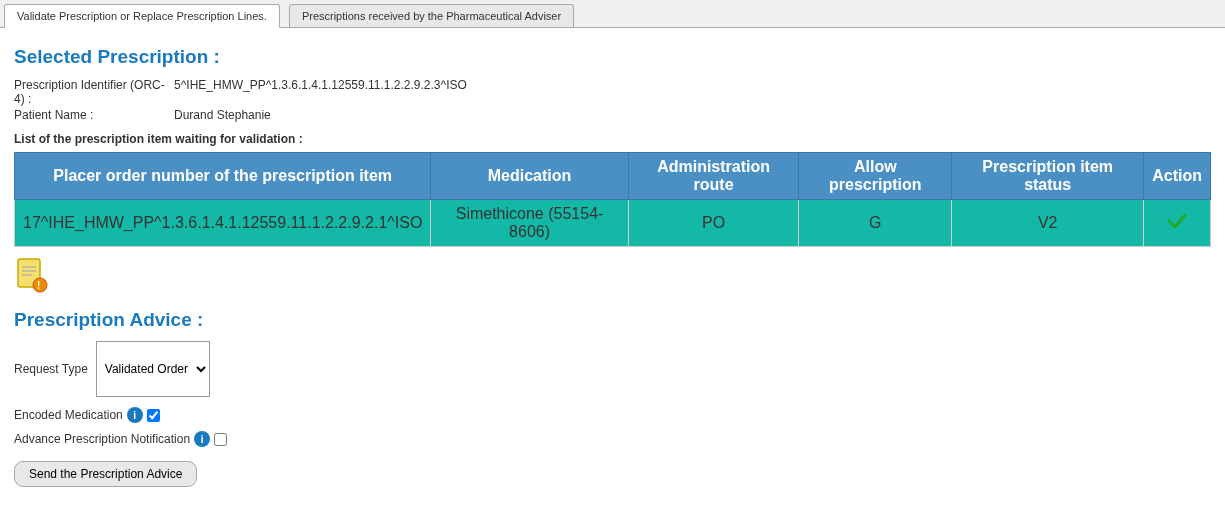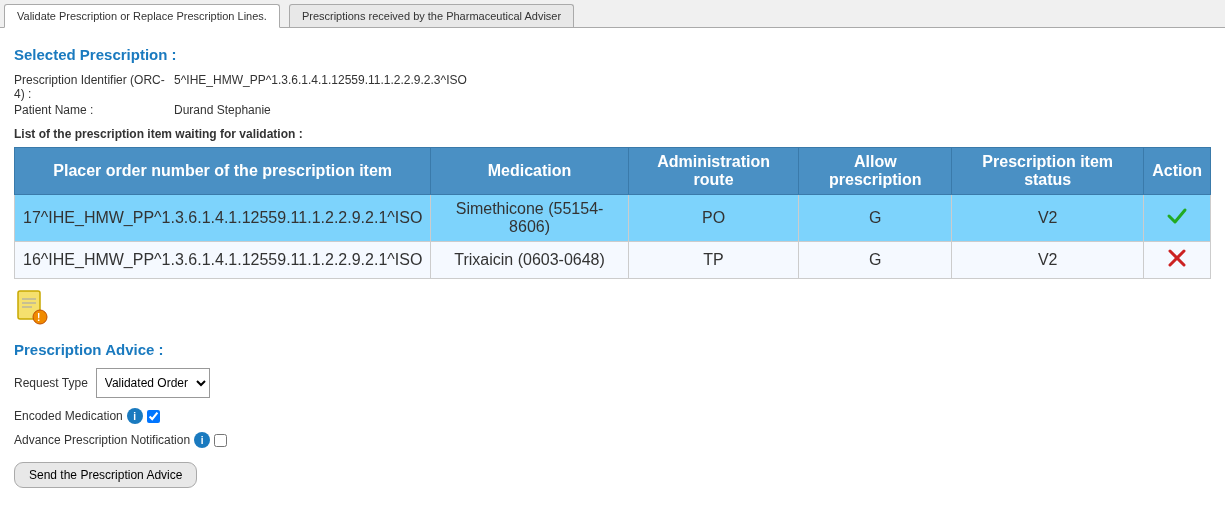--- a/index.html
+++ b/index.html
@@ -36,21 +36,21 @@
       margin-bottom: -1px;
       z-index: 1;
     }
 
     .content {
       padding: 10px 14px;
     }
 
     .section-title {
       color: #1a7abf;
-      font-size: 15px;
+      font-size: 19px;
       font-weight: bold;
       margin-bottom: 10px;
       margin-top: 8px;
     }
 
     .prescription-info {
       margin-bottom: 10px;
     }
     .info-row {
       display: flex;
@@ -81,21 +81,21 @@
       background: #4a90c4;
       color: #fff;
     }
     table thead th {
       padding: 5px 8px;
       border: 1px solid #3a7aaa;
       font-weight: bold;
       text-align: center;
     }
     table tbody tr {
-      background: #7dd3fc;
+      background: #14b8a6;
     }
     table tbody tr:nth-child(even) {
       background: #f5f9ff;
     }
     table tbody td {
       padding: 5px 8px;
       border: 1px solid #ccc;
       text-align: center;
     }
     table tbody td:first-child {
@@ -121,21 +121,21 @@
       align-items: center;
       margin-bottom: 10px;
     }
     .form-label {
       margin-right: 8px;
       font-size: 12px;
     }
 
     select {
       font-size: 12px;
-      padding: 6px 4px;
+      padding: 19px 4px;
       border: 1px solid #999;
       background: #fff;
     }
 
     .checkbox-row {
       display: flex;
       align-items: center;
       margin-bottom: 8px;
       font-size: 12px;
     }
@@ -205,31 +205,20 @@
     <tr>
           <td>17^IHE_HMW_PP^1.3.6.1.4.1.12559.11.1.2.2.9.2.1^ISO</td>
           <td>Simethicone (55154-8606)</td>
           <td>PO</td>
           <td>G</td>
           <td>V2</td>
           <td><svg width="22" height="22" viewBox="0 0 22 22" xmlns="http://www.w3.org/2000/svg">
         <polyline points="3,11 9,17 19,5" fill="none" stroke="#22aa22" stroke-width="3" stroke-linecap="round" stroke-linejoin="round"></polyline>
       </svg></td>
         </tr>
-        <tr>
-          <td>16^IHE_HMW_PP^1.3.6.1.4.1.12559.11.1.2.2.9.2.1^ISO</td>
-          <td>Trixaicin (0603-0648)</td>
-          <td>TP</td>
-          <td>G</td>
-          <td>V2</td>
-          <td><svg width="22" height="22" viewBox="0 0 22 22" xmlns="http://www.w3.org/2000/svg">
-        <line x1="4" y1="4" x2="18" y2="18" stroke="#cc2222" stroke-width="3" stroke-linecap="round"></line>
-        <line x1="18" y1="4" x2="4" y2="18" stroke="#cc2222" stroke-width="3" stroke-linecap="round"></line>
-      </svg></td>
-        </tr>
       </tbody>
   </table>
 
   <div class="icon-area">
     <svg class="doc-icon" viewBox="0 0 36 36" xmlns="http://www.w3.org/2000/svg">
 
       <rect x="4" y="2" width="22" height="28" rx="2" ry="2" fill="#f5e06e" stroke="#c8a800" stroke-width="1.5"></rect>
 
       <line x1="8" y1="10" x2="22" y2="10" stroke="#aaa" stroke-width="1.2"></line>
       <line x1="8" y1="14" x2="22" y2="14" stroke="#aaa" stroke-width="1.2"></line>

